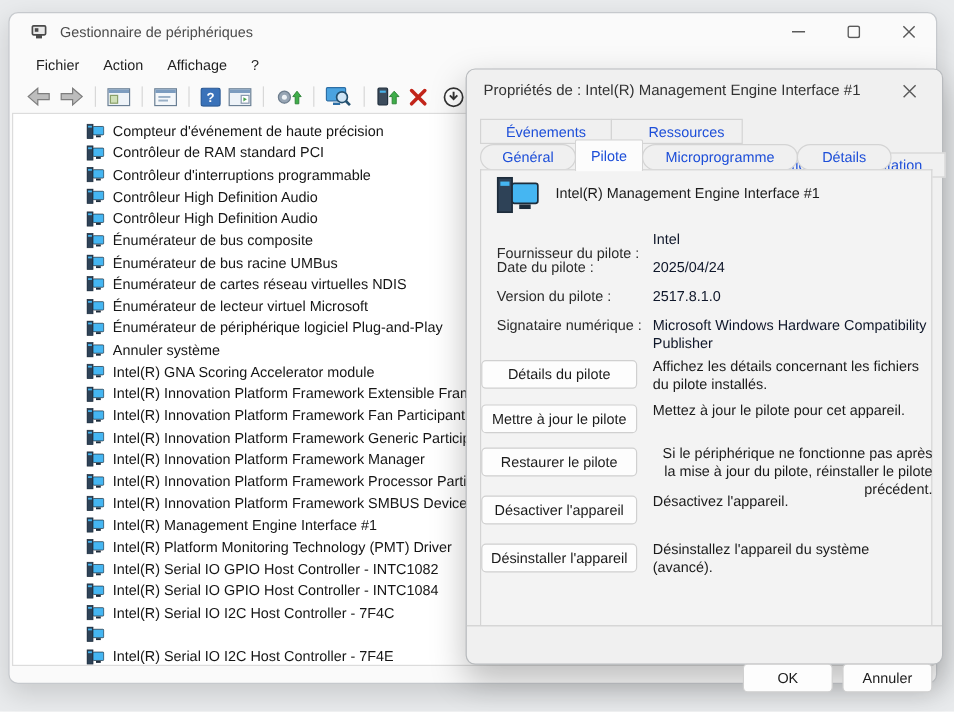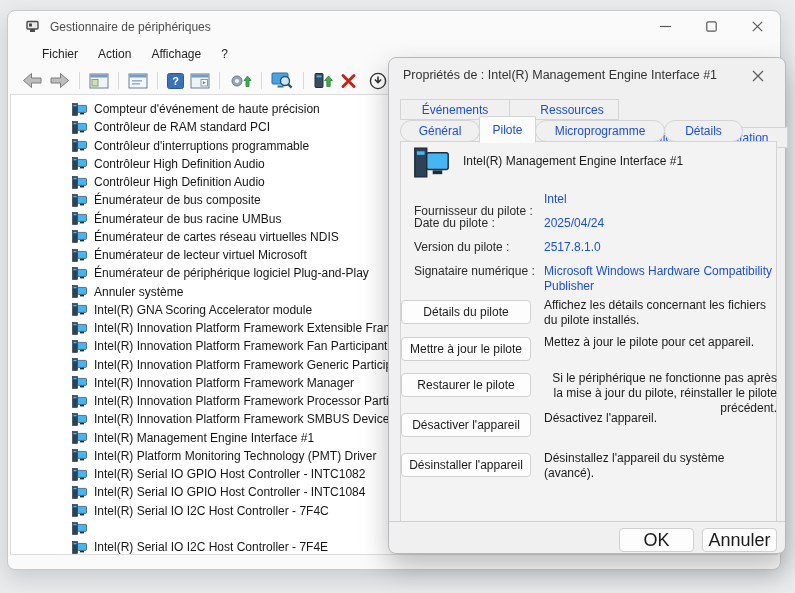--- a/index.html
+++ b/index.html
@@ -8,21 +8,21 @@
   #stage { position:relative; width:795px; height:593px; }
 
   
   .main-window { position:absolute; left:7px; top:10px; width:774px; height:560px;
     background:#fafafa; border:1px solid #c6c9cd; border-radius:8px;
     box-shadow:0 8px 22px rgba(0,0,0,.14); }
   .titlebar { height:31px; display:flex; align-items:center; padding-left:17px; }
   .title-text { font-size:12px; color:#4b4b4b; margin-left:10px; }
   .win-controls { margin-left:auto; display:flex; height:100%; }
   .win-btn { width:46px; height:100%; display:flex; align-items:center; justify-content:center; }
-  .menubar { height:24px; display:flex; align-items:center; padding-left:24px; }
+  .menubar { height:24px; display:flex; align-items:center; padding-left:12px; }
   .menu-item { padding:3px 10px; font-size:12px; color:#1f1f1f; border-radius:3px; }
   .toolbar { height:29px; display:flex; align-items:center; padding-left:11px; }
   .tb-btn { display:flex; align-items:center; justify-content:center; padding:1px 3px; }
   .tb-sep { width:1px; height:17px; background:#d8d8d8; margin:0 6px; }
 
   .tree { position:absolute; left:2px; right:2px; top:83px; bottom:14px;
     background:#ffffff; border:1px solid #dcdcdc; overflow:hidden; padding-top:5px; }
   .tree-row { height:18.25px; display:flex; align-items:center; padding-left:61px; }
   .dev-icon { display:flex; margin-right:7px; flex:none; }
   .tree-label { font-size:12px; color:#161616; white-space:nowrap; }
@@ -46,34 +46,34 @@
   .tab.active { position:relative; z-index:3; background:#fcfcfc; height:27px; margin-top:-4px;
     border-bottom:1px solid #fcfcfc; border-radius:2px 2px 0 0; }
 
   .tab-page { position:absolute; left:11px; top:83px; width:377px; height:380px;
     background:#f3f3f3; border:1px solid #d4d4d4; border-bottom:none; z-index:1; }
 
   .dlg-dev-icon { position:absolute; left:24px; top:89px; z-index:2; }
   .dlg-dev-name { position:absolute; left:74px; top:96px; font-size:12px; color:#1b1b1b; z-index:2; }
 
   .info-label { position:absolute; left:25px; font-size:12px; color:#2a2a2a; z-index:2; }
-  .info-value { position:absolute; left:155px; width:232px; font-size:12px; color:#1d4ed8;
+  .info-value { position:absolute; left:155px; width:232px; font-size:12px; color:#0f172a;
     line-height:15px; z-index:2; }
 
   .act-btn { position:absolute; left:12px; width:130px; height:24px; z-index:2;
     background:#fdfdfd; border:1px solid #d0d0d0; border-radius:4px;
     font-size:12px; color:#1b1b1b; display:flex; align-items:center; justify-content:center;
     font-family:"Liberation Sans", sans-serif; }
   .act-desc { position:absolute; left:155px; width:233px; font-size:12px; color:#1b1b1b;
     line-height:15px; z-index:2; }
 
   .dlg-footer-line { position:absolute; left:0; right:0; top:463px; border-top:1px solid #cfcfcf; z-index:2; }
-  .dlg-btn { position:absolute; top:470px; height:24px; z-index:3;
+  .dlg-btn { position:absolute; top:495px; height:24px; z-index:3;
     background:#fdfdfd; border:1px solid #d0d0d0; border-radius:4px;
-    font-size:18px; color:#1b1b1b; display:flex; align-items:center; justify-content:center;
+    font-size:12px; color:#1b1b1b; display:flex; align-items:center; justify-content:center;
     font-family:"Liberation Sans", sans-serif; }
   .dlg-ok { left:230px; width:75px; }
   .dlg-cancel { left:313px; width:75px; }
 </style>
 </head>
 <body>
 
 <div id="stage">
 
   <div class="main-window">

